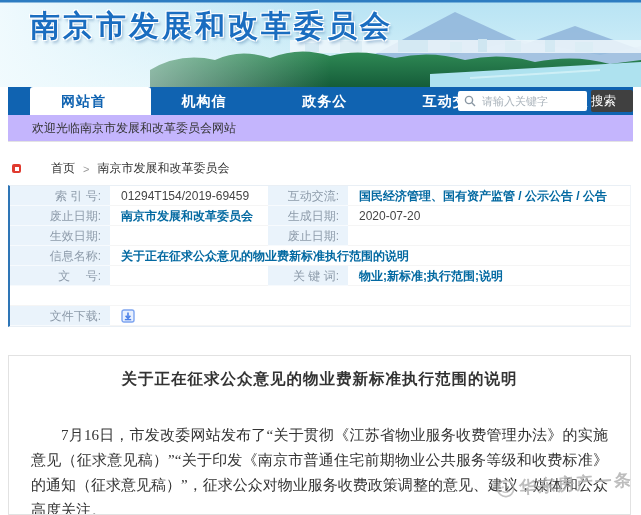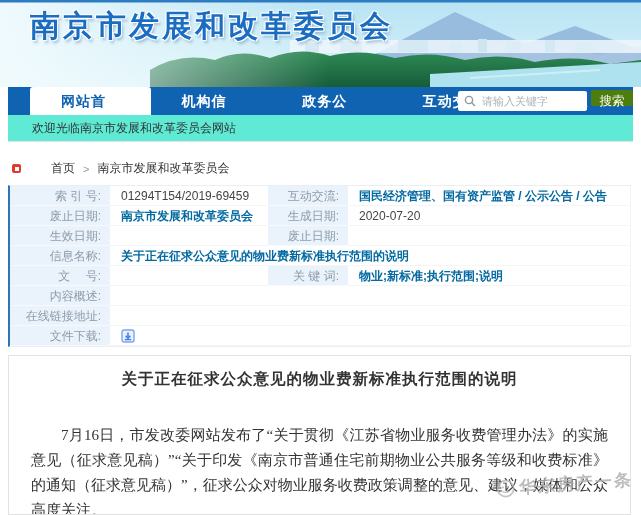--- a/index.html
+++ b/index.html
@@ -38,26 +38,26 @@
     position:absolute;right:46px;top:4px;width:129px;height:20px;background:#fff;
     border-radius:2px;display:flex;align-items:center;
   }
   .searchbox svg{margin:0 4px 0 6px;flex:none;}
   .searchbox input{
     border:none;outline:none;flex:1;font-size:11px;color:#444;width:90px;
     font-family:"Liberation Sans",sans-serif;background:transparent;
   }
   .searchbox input::placeholder{color:#aab3bb;}
   .search-btn{
-    position:absolute;right:0;top:3px;width:42px;height:16px;background:#4d7c0f;
-    color:#fff;font-size:12.5px;line-height:22px;text-align:center;border-radius:2px;cursor:pointer;
+    position:absolute;right:0;top:3px;width:42px;height:22px;background:#404040;
+    color:#fff;font-size:12.5px;line-height:22px;text-align:left;border-radius:2px;cursor:pointer;
   }
   
   .welcome{
-    position:absolute;top:115px;left:8px;width:625px;height:27px;background:#5eead4;
+    position:absolute;top:115px;left:8px;width:625px;height:27px;background:#c4b5fd;
     border-bottom:1px solid #e3e3e3;line-height:27px;padding-left:24px;box-sizing:border-box;
     font-size:12px;color:#333;
   }
   
   .breadcrumb{
     position:absolute;top:160px;left:12px;display:flex;align-items:center;
     font-size:12px;color:#333;
   }
   .crumb-home-icon{
     width:9px;height:9px;background:#e03a2f;border-radius:2px;position:relative;margin-right:6px;
@@ -208,25 +208,20 @@
     <div class="tl w1">信息名称:</div>
     <div class="tv vfull strong">关于正在征求公众意见的物业费新标准执行范围的说明</div>
   </div>
   <div class="trow">
     <div class="tl w1">文　 号:</div>
     <div class="tv v1"></div>
     <div class="tl w2">关 键 词:</div>
     <div class="tv v2 strong">物业;新标准;执行范围;说明</div>
   </div>
   <div class="trow">
-    <div class="tl w1">内容概述:</div>
-    <div class="tv vfull"></div>
-  </div>
-  <div class="trow">
-    <div class="tl w1">在线链接地址:</div>
     <div class="tv vfull"></div>
   </div>
   <div class="trow">
     <div class="tl w1">文件下载:</div>
     <div class="tv vfull dl-cell">
       <span class="dl-icon">
         <svg width="14" height="14" viewBox="0 0 14 14">
           <rect x="1" y="1" width="12" height="12" rx="2" fill="#e8f0fe" stroke="#7da4f0" stroke-width="1.4"></rect>
           <line x1="7" y1="3.5" x2="7" y2="8.5" stroke="#4a7fe8" stroke-width="1.6"></line>
           <path d="M4.6,6.8 L7,9.4 L9.4,6.8" fill="none" stroke="#4a7fe8" stroke-width="1.6"></path>

